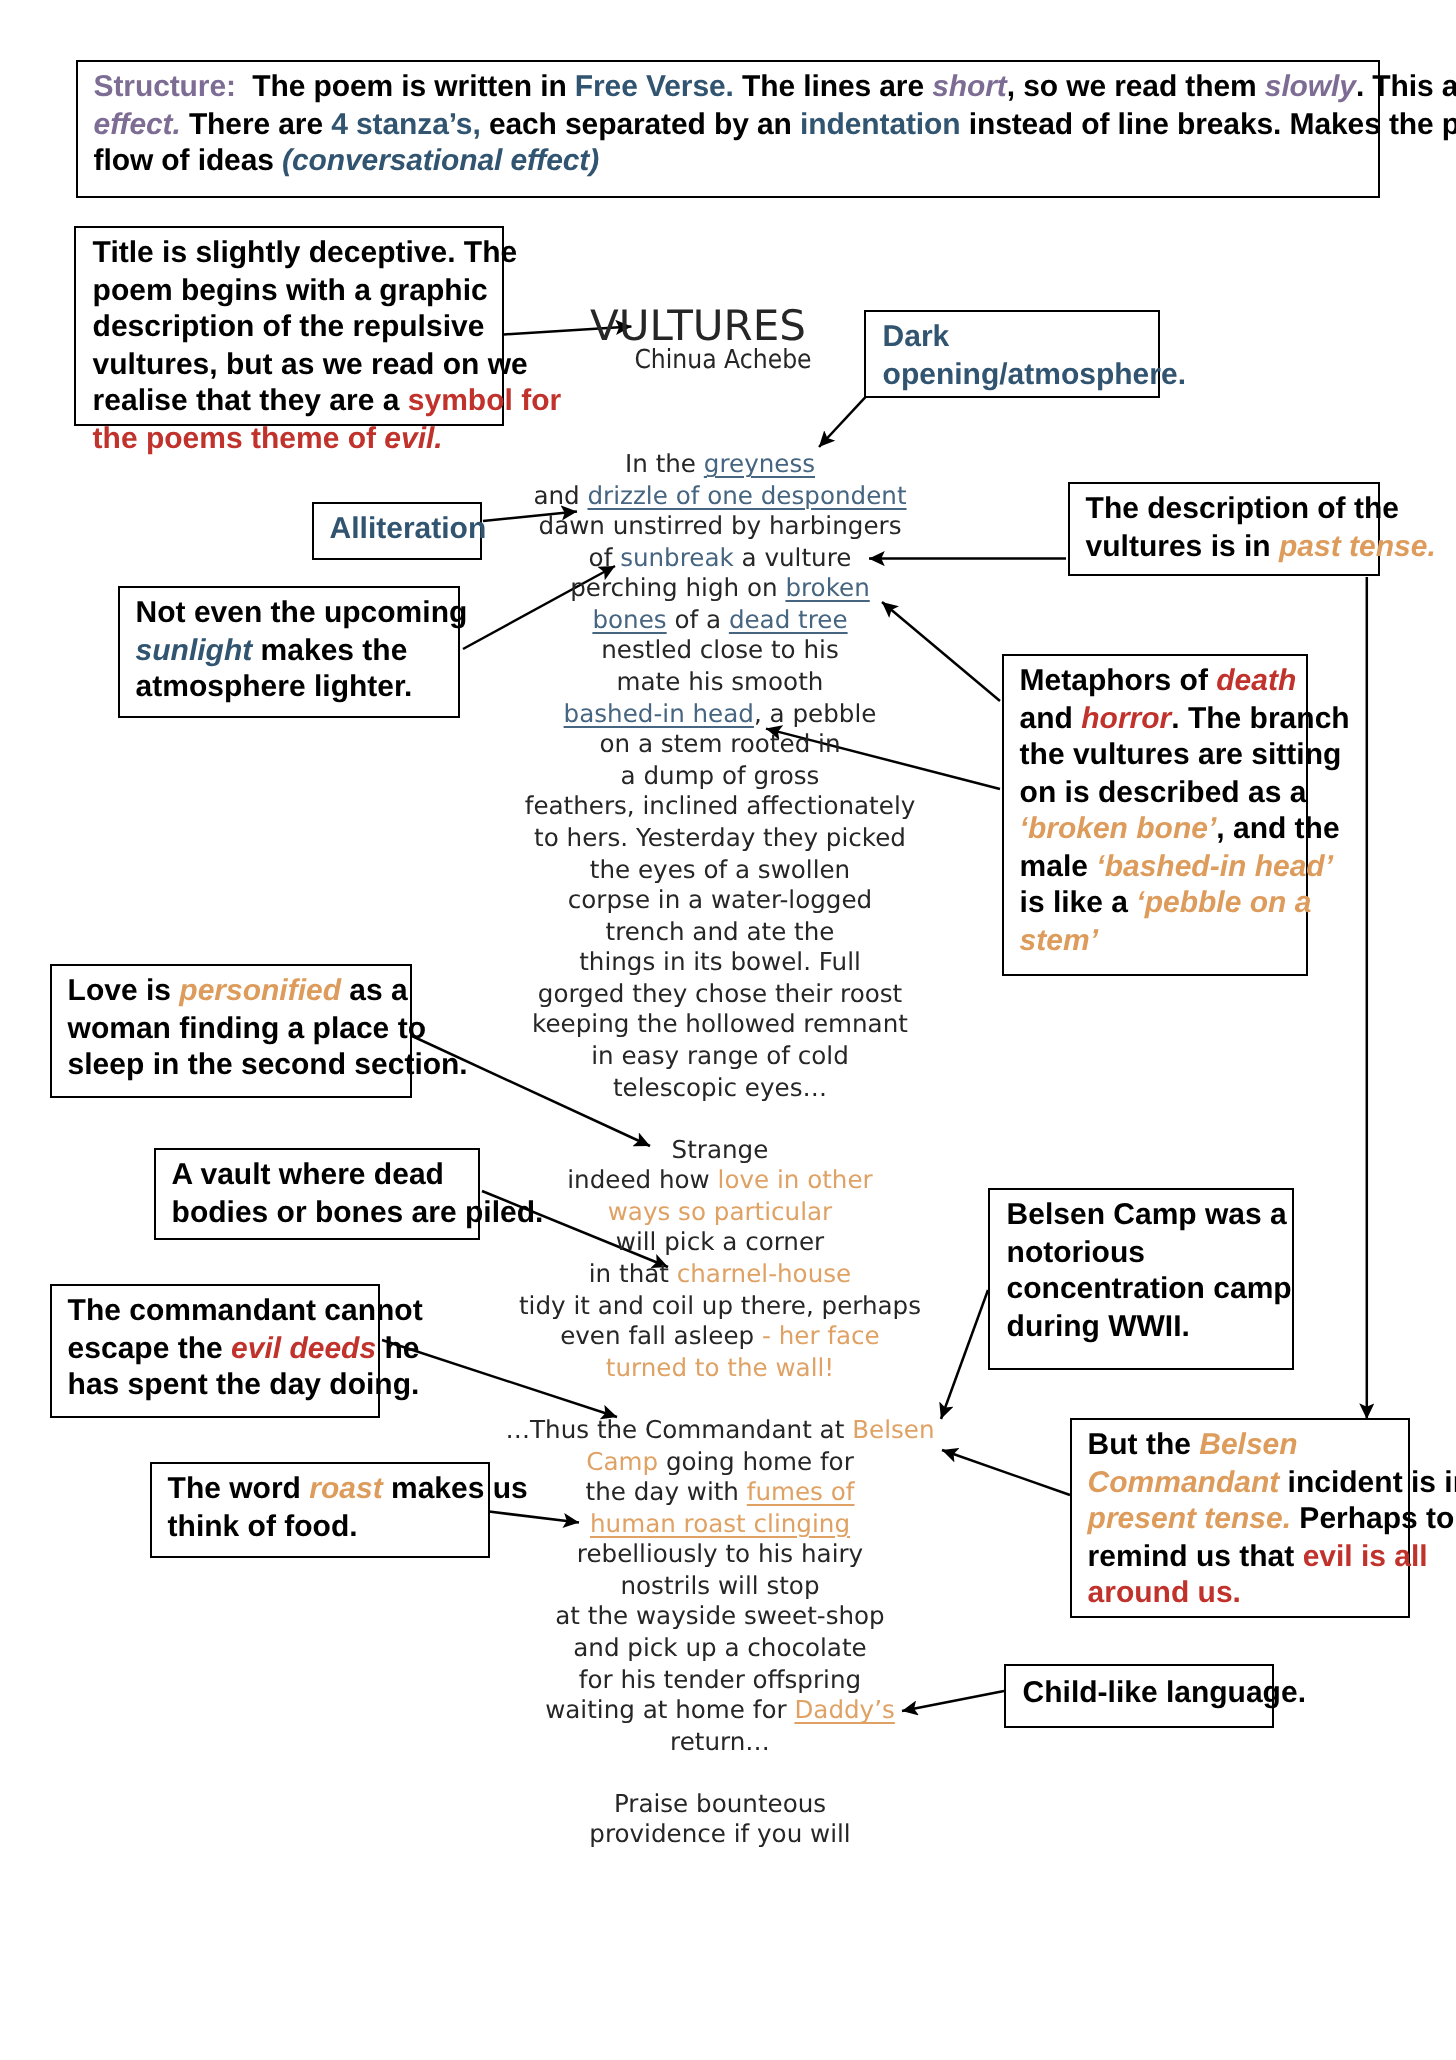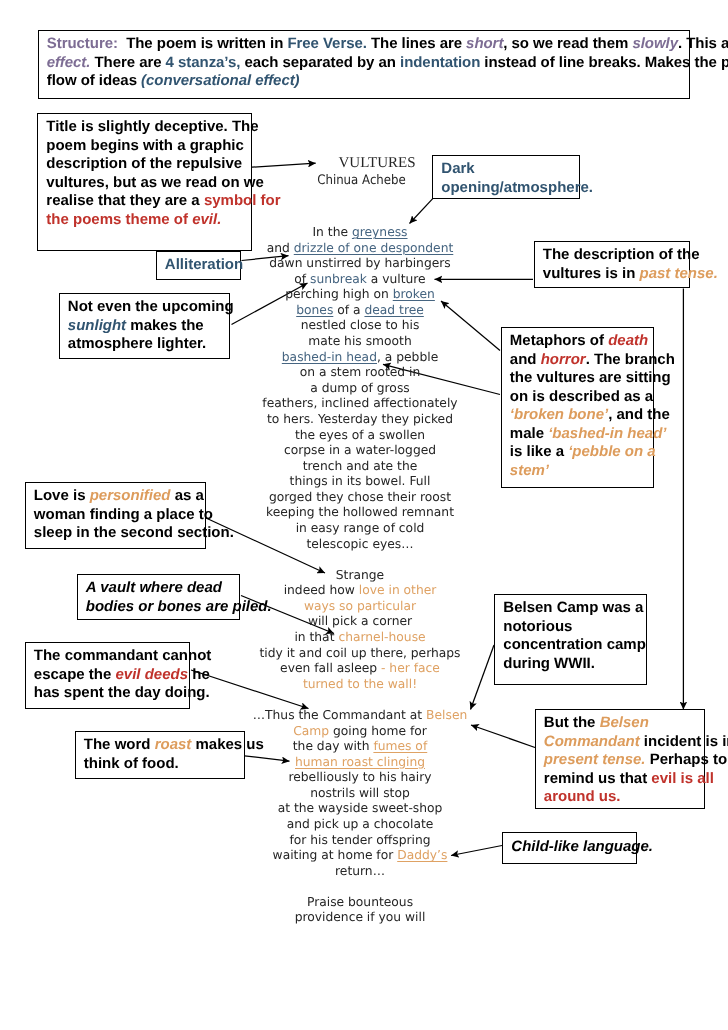--- a/index.html
+++ b/index.html
@@ -65,21 +65,21 @@
   </svg>
 
   <div class="box" style="left:37.5px;top:30px;width:652px;height:68.5px;">
     <div class="tx" style="letter-spacing:-0.055px;">
         <div class="nl"><span class="purple-bold">Structure:</span><span class="black-bold">  </span><span class="black-bold">The poem is written in </span><span class="blue-bold">Free Verse.</span><span class="black-bold"> The lines are </span><span class="purple-bold-italic">short</span><span class="black-bold">, so we read them </span><span class="purple-bold-italic">slowly</span><span class="black-bold">. This adds to the </span><span class="purple-bold-italic">horror</span></div>
         <div class="nl"><span class="purple-bold-italic">effect.</span><span class="black-bold"> There are </span><span class="blue-bold">4 stanza’s,</span><span class="black-bold"> each separated by an </span><span class="blue-bold">indentation</span><span class="black-bold"> instead of line breaks. Makes the poem read as a</span></div>
         <div class="nl"><span class="black-bold">flow of ideas </span><span class="blue-bold-italic">(conversational effect)</span></div>
       </div>
   </div>
 
-  <div class="box" style="left:37px;top:113px;width:214.5px;height:138px;">
+  <div class="box" style="left:37px;top:113px;width:214.5px;height:100px;">
     <div class="tx" style="">
         <div class="nl"><span class="black-bold">Title is slightly deceptive. The</span></div>
         <div class="nl"><span class="black-bold">poem begins with a graphic</span></div>
         <div class="nl"><span class="black-bold">description of the repulsive</span></div>
         <div class="nl"><span class="black-bold">vultures, but as we read on we</span></div>
         <div class="nl"><span class="black-bold">realise that they are a </span><span class="red-bold">symbol for</span></div>
         <div class="nl"><span class="red-bold">the poems theme of </span><span class="red-bold-italic">evil.</span></div>
       </div>
   </div>
 
@@ -125,21 +125,21 @@
   </div>
 
   <div class="box" style="left:24.5px;top:482px;width:181px;height:67px;">
     <div class="tx" style="">
         <div class="nl"><span class="black-bold">Love is </span><span class="orange-bold-italic">personified</span><span class="black-bold"> as a</span></div>
         <div class="nl"><span class="black-bold">woman finding a place to</span></div>
         <div class="nl"><span class="black-bold">sleep in the second section.</span></div>
       </div>
   </div>
 
-  <div class="box" style="left:76.5px;top:574px;width:163.5px;height:46px;font-style:italic;">
+  <div class="box" style="left:76.5px;top:574px;width:163.5px;height:46px;">
     <div class="tx" style="">
         <div class="nl"><span class="black-bold">A vault where dead</span></div>
         <div class="nl"><span class="black-bold">bodies or bones are piled.</span></div>
       </div>
   </div>
 
   <div class="box" style="left:24.5px;top:642px;width:165.5px;height:67px;">
     <div class="tx" style="">
         <div class="nl"><span class="black-bold">The commandant cannot</span></div>
         <div class="nl"><span class="black-bold">escape the </span><span class="red-bold-italic">evil deeds</span><span class="black-bold"> he</span></div>
@@ -167,26 +167,26 @@
     <div class="tx" style="">
         <div class="nl"><span class="black-bold">But the </span><span class="orange-bold-italic">Belsen</span></div>
         <div class="nl"><span class="orange-bold-italic">Commandant</span><span class="black-bold"> incident is in</span></div>
         <div class="nl"><span class="orange-bold-italic">present tense.</span><span class="black-bold"> Perhaps to</span></div>
         <div class="nl"><span class="black-bold">remind us that </span><span class="red-bold">evil is all</span></div>
         <div class="nl"><span class="red-bold">around us.</span></div>
       </div>
   </div>
 
   <div class="box" style="left:502px;top:832px;width:135px;height:32px;">
-    <div class="tx" style="top:4.5px;font-style:italic;">
+    <div class="tx" style="top:4.5px;">
         <div class="nl"><span class="black-bold">Child-like language.</span></div>
       </div>
   </div>
 
-  <div class="ptitle" style="left:227px;top:155px;font-size:15px;line-height:17px;font-family:Liberation Serif, serif;">VULTURES</div>
+  <div class="ptitle" style="left:199px;top:155px;font-size:21px;line-height:17px;">VULTURES</div>
   <div class="ptitle" style="left:211.5px;top:172.5px;font-size:13.1px;line-height:16px;font-family:'DejaVu Sans Condensed','DejaVu Sans',sans-serif;">Chinua Achebe</div>
 
   <div class="poemwrap" style="left:210px;top:225px;width:300px;">
       <div class="ln"><span>In the </span><span class="bu">greyness</span></div>
       <div class="ln"><span>and </span><span class="bu">drizzle of one despondent</span></div>
       <div class="ln"><span>dawn unstirred by harbingers</span></div>
       <div class="ln"><span>of </span><span class="b">sunbreak</span><span> a vulture</span></div>
       <div class="ln"><span>perching high on </span><span class="bu">broken</span></div>
       <div class="ln"><span class="bu">bones</span><span> of a </span><span class="bu">dead tree</span></div>
       <div class="ln"><span>nestled close to his</span></div>

